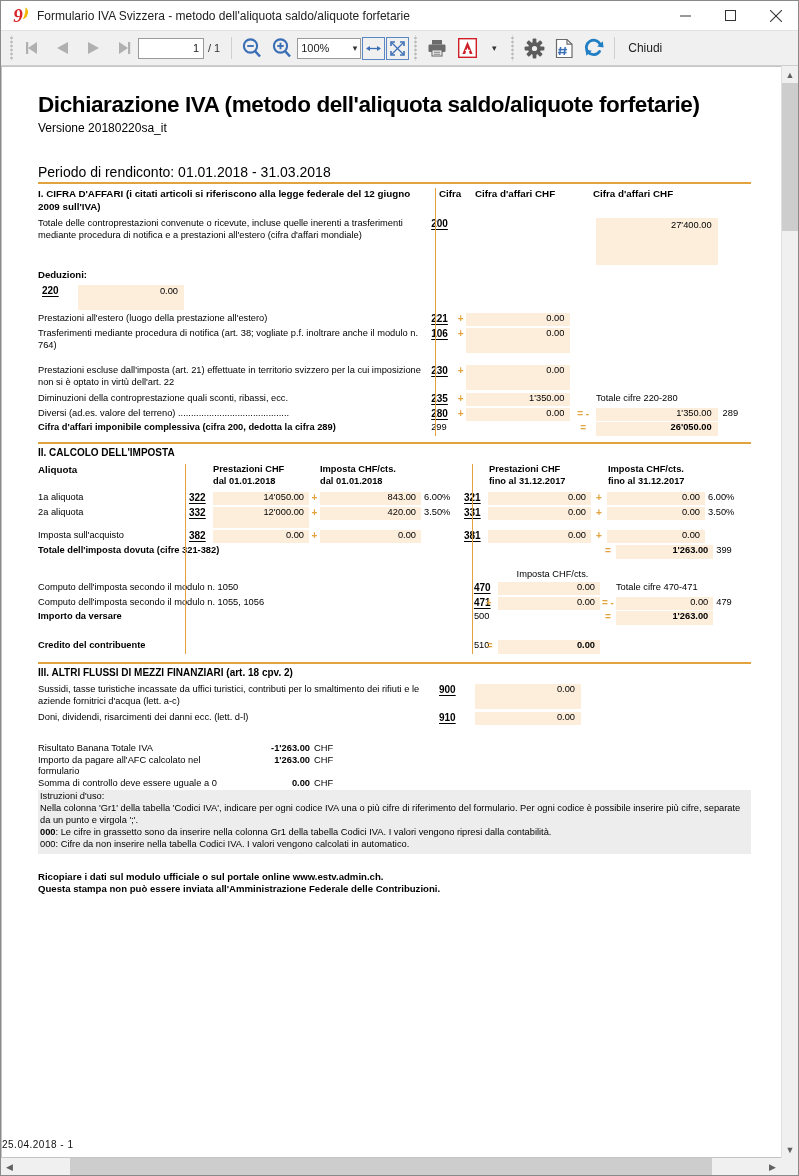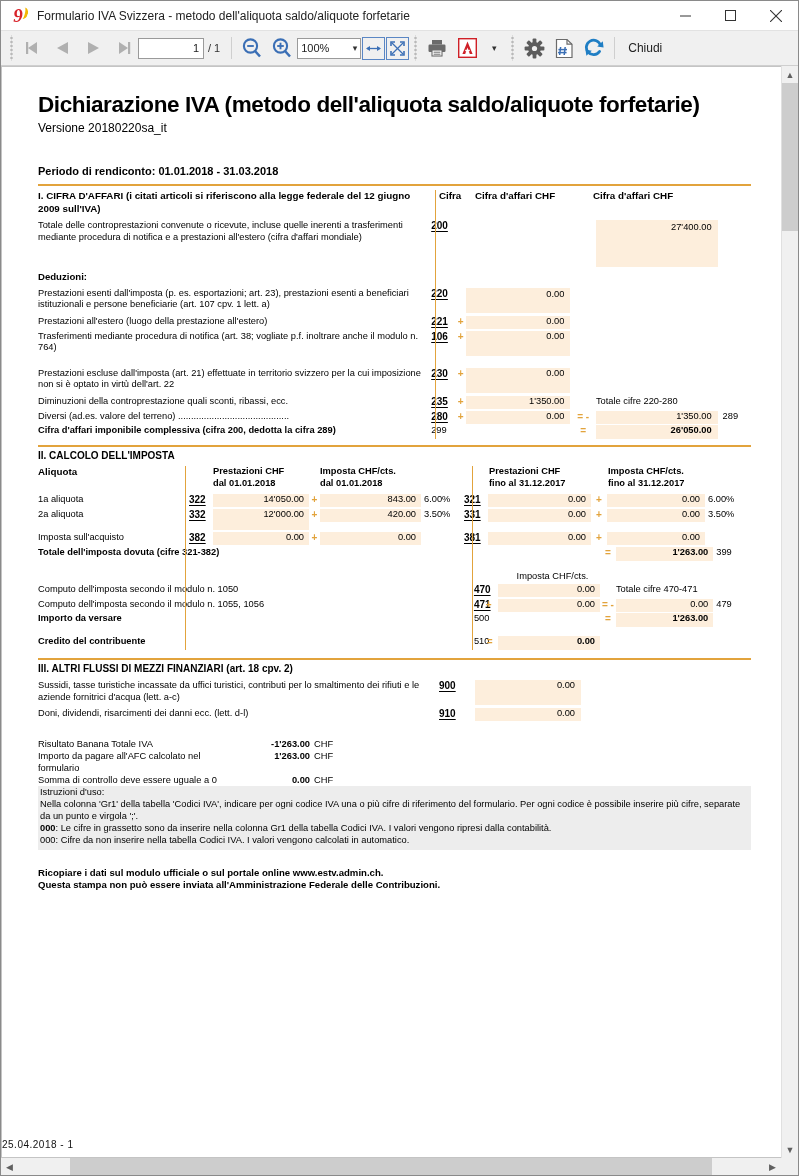--- a/index.html
+++ b/index.html
@@ -79,21 +79,21 @@
               background:#cdcdcd; }
   .corner { width:17px; background:#f0f0f0; }
 
   
   .doc { position:relative; padding:24px 30px 0 36px;
          font-family:"Liberation Sans", sans-serif;
          font-size:9.3px; color:#000; line-height:1.28; }
   .doc-title { font-size:22.5px; font-weight:bold; letter-spacing:-0.4px;
                margin:0 0 1px 0; white-space:nowrap; }
   .doc-version { font-size:12px; margin-bottom:28px; }
-  .period { font-size:11px; font-weight:bold; margin-bottom:6px; }
+  .period { font-size:14px; font-weight:normal; margin-bottom:0; }
   .rule { height:2px; background:#E2A33C; margin:0 0 4px 0; }
   .bold { font-weight:bold; }
   .code { font-size:10px; font-weight:bold; text-decoration:underline;
           text-underline-offset:1.5px; }
   .code.plain { font-weight:normal; text-decoration:none; font-size:9.3px; }
   .op { color:#E2A33C; font-weight:bold; font-size:10px; }
   .hl { background:#FDEEDC; }
   .num { text-align:right; font-size:9.3px; }
   .pct { font-size:9.3px; }
 
@@ -328,21 +328,20 @@
               <div class="c-op op"></div>
               <div class="c-amt1 num"></div>
               <div class="c-mid op"></div>
               <div class="c-amt2 num hl" style="height:47px;padding-top:2px;">27'400.00</div>
               <div class="c-tail num"></div>
             </div>
 
             <div class="bold" style="margin:4px 0 4px 0;font-size:9.6px;">Deduzioni:</div>
 
             <div class="r" style="margin-bottom:3px;">
-              <div class="c-text">Prestazioni esenti dall'imposta (p. es. esportazioni; art. 23), prestazioni esenti a beneficiari istituzionali e persone beneficiarie (art. 107 cpv. 1 lett. a)</div>
               <div class="c-code code">220</div>
               <div class="c-op op"></div>
               <div class="c-amt1 num hl" style="height:25px;padding-top:1px;">0.00</div>
               <div class="c-mid op"></div>
               <div class="c-amt2 num"></div>
               <div class="c-tail num"></div>
             </div>
 
             <div class="r" style="margin-bottom:2px;">
               <div class="c-text">Prestazioni all'estero (luogo della prestazione all'estero)</div>
@@ -506,21 +505,21 @@
               <div class="d-code2 code">471</div>
               <div class="d-prest2 num hl" style="height:13px;position:relative;">
                 <span class="op" style="position:absolute;left:-12px;top:0;">+</span>
                 <span>0.00</span>
               </div>
               <div class="d-op2 op">= -</div>
               <div class="d-imp2 num hl" style="height:13px;">0.00</div>
               <div class="d-pct2">479</div>
             </div>
 
-            <div class="r" style="margin-bottom:9px;">
+            <div class="r" style="margin-bottom:15px;">
               <div class="bold" style="width:434px;">Importo da versare</div>
               <div class="d-code2 code plain">500</div>
               <div class="d-prest2"></div>
               <div class="d-op2 op">=</div>
               <div class="d-imp2 num hl bold" style="height:14px;">1'263.00</div>
               <div class="d-pct2"></div>
             </div>
 
             <div class="r">
               <div class="bold" style="width:434px;">Credito del contribuente</div>

